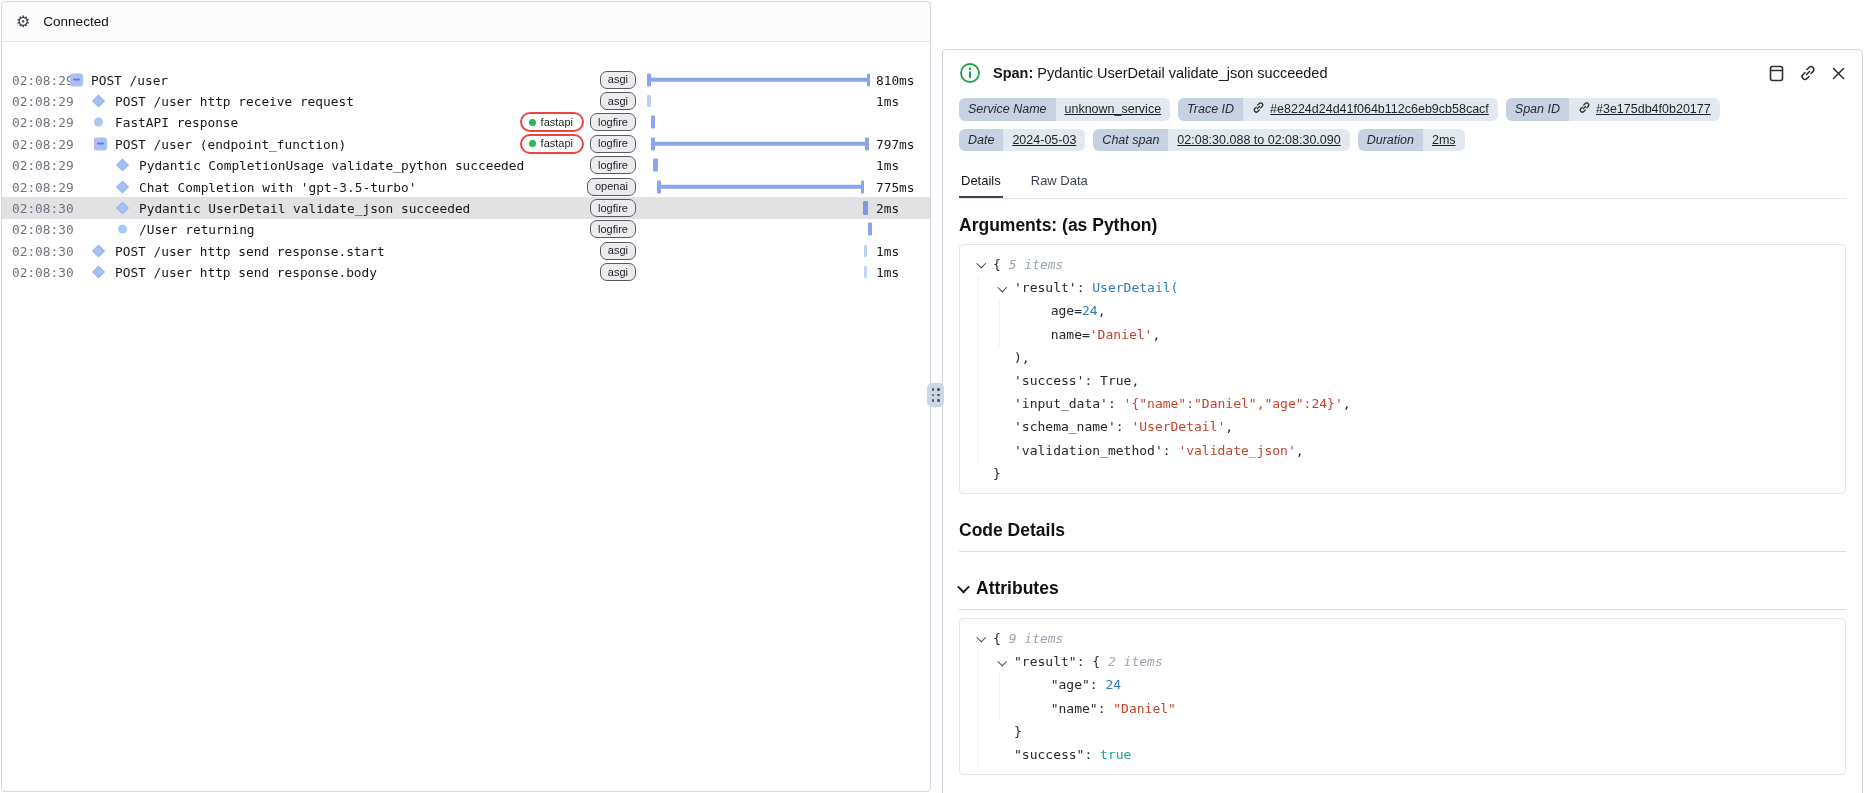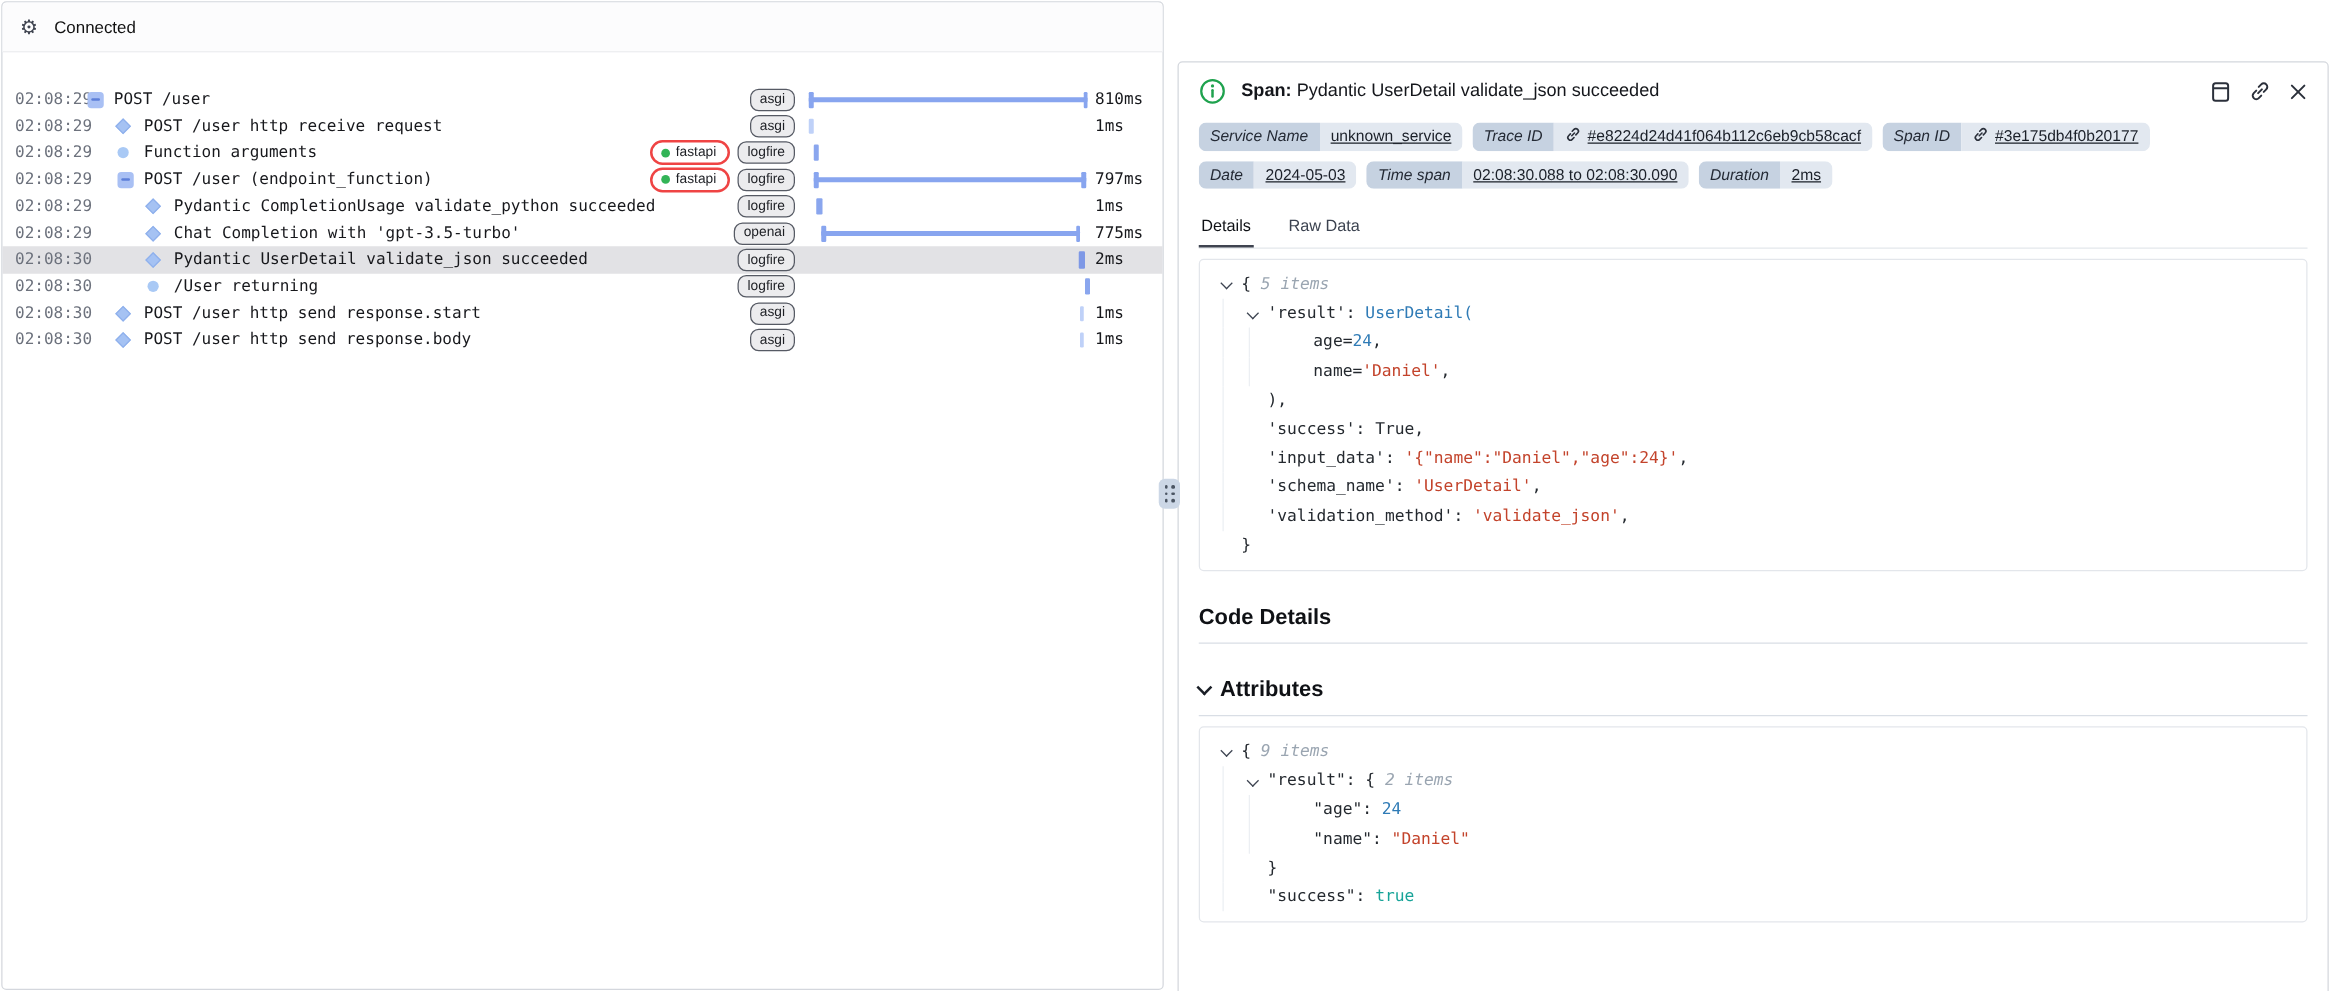--- a/index.html
+++ b/index.html
@@ -152,21 +152,21 @@
             <span class="badge">asgi</span>
           </span>
           <span class="bar-region">
             <span class="bar-tick tick-light" style="left: 0.446px;"></span>
           </span>
           <span class="row-duration">1ms</span>
         </div>
         <div class="trace-row">
           <span class="row-time">02:08:29</span>
           <span class="row-icon icon-circle" style="left: 92px;"></span>
-          <span class="row-label" style="left: 113px;">Function arguments</span>
+          <span class="row-label" style="left: 113px;">FastAPI response</span>
           <span class="row-tags">
             <span class="pill-dot">fastapi</span>
             <span class="badge">logfire</span>
           </span>
           <span class="bar-region">
             <span class="bar-tick tick-solid" style="left: 3.568px;"></span>
           </span>
         </div>
         <div class="trace-row">
           <span class="row-time">02:08:29</span>
@@ -330,38 +330,39 @@
               <span>#3e175db4f0b20177</span>
             </span>
           </span>
           <span class="tagpill">
             <span class="tlabel">Date</span>
             <span class="tvalue">
               <span>2024-05-03</span>
             </span>
           </span>
           <span class="tagpill">
-            <span class="tlabel">Time span</span>
+            <span class="tlabel">Chat span</span>
             <span class="tvalue">
               <span>02:08:30.088 to 02:08:30.090</span>
             </span>
           </span>
           <span class="tagpill">
             <span class="tlabel">Duration</span>
             <span class="tvalue">
               <span>2ms</span>
             </span>
           </span>
         </div>
 
       <div class="rp-tabs">
         <div class="tab active">Details</div>
         <div class="tab">Raw Data</div>
       </div>
 
+      <div class="section-h">Arguments: (as Python)</div>
       <div class="codeblock" id="py-block">
           <div class="code-line"><span class="code-chev"></span><span class="seg-p">{ </span><span class="seg-items">5 items</span></div>
           <div class="code-line"><span class="guide"></span><span class="code-chev"></span><span class="seg-key">'result'</span><span class="seg-p">: </span><span class="seg-type">UserDetail(</span></div>
           <div class="code-line"><span class="guide"></span><span class="guide"></span><span class="chev-gap"></span><span class="seg-p">  age=</span><span class="seg-num">24</span><span class="seg-p">,</span></div>
           <div class="code-line"><span class="guide"></span><span class="guide"></span><span class="chev-gap"></span><span class="seg-p">  name=</span><span class="seg-str">'Daniel'</span><span class="seg-p">,</span></div>
           <div class="code-line"><span class="guide"></span><span class="chev-gap"></span><span class="seg-p">),</span></div>
           <div class="code-line"><span class="guide"></span><span class="chev-gap"></span><span class="seg-key">'success'</span><span class="seg-p">: True,</span></div>
           <div class="code-line"><span class="guide"></span><span class="chev-gap"></span><span class="seg-key">'input_data'</span><span class="seg-p">: </span><span class="seg-str">'{"name":"Daniel","age":24}'</span><span class="seg-p">,</span></div>
           <div class="code-line"><span class="guide"></span><span class="chev-gap"></span><span class="seg-key">'schema_name'</span><span class="seg-p">: </span><span class="seg-str">'UserDetail'</span><span class="seg-p">,</span></div>
           <div class="code-line"><span class="guide"></span><span class="chev-gap"></span><span class="seg-key">'validation_method'</span><span class="seg-p">: </span><span class="seg-str">'validate_json'</span><span class="seg-p">,</span></div>

